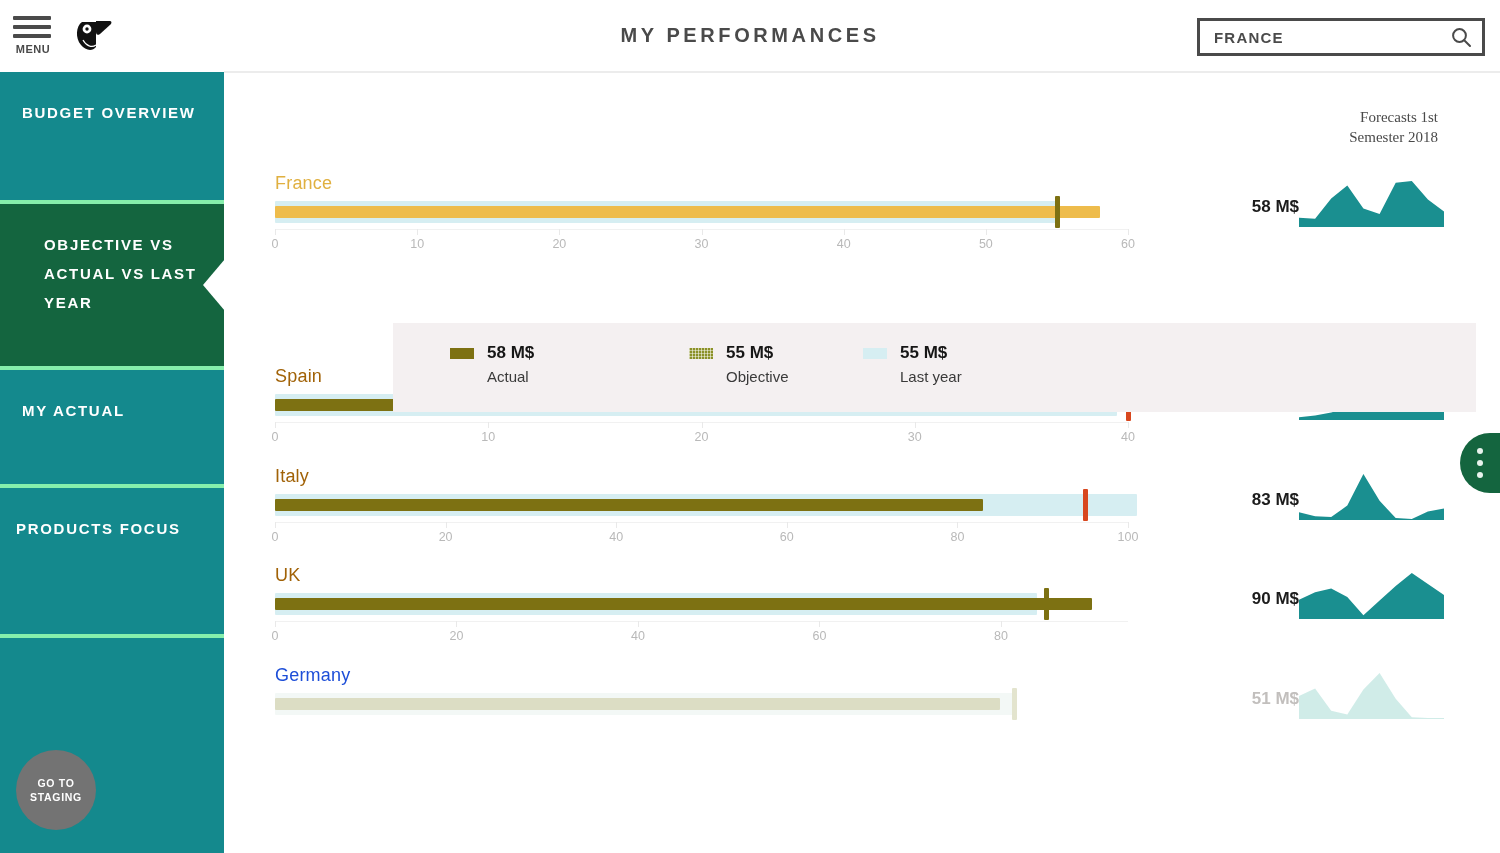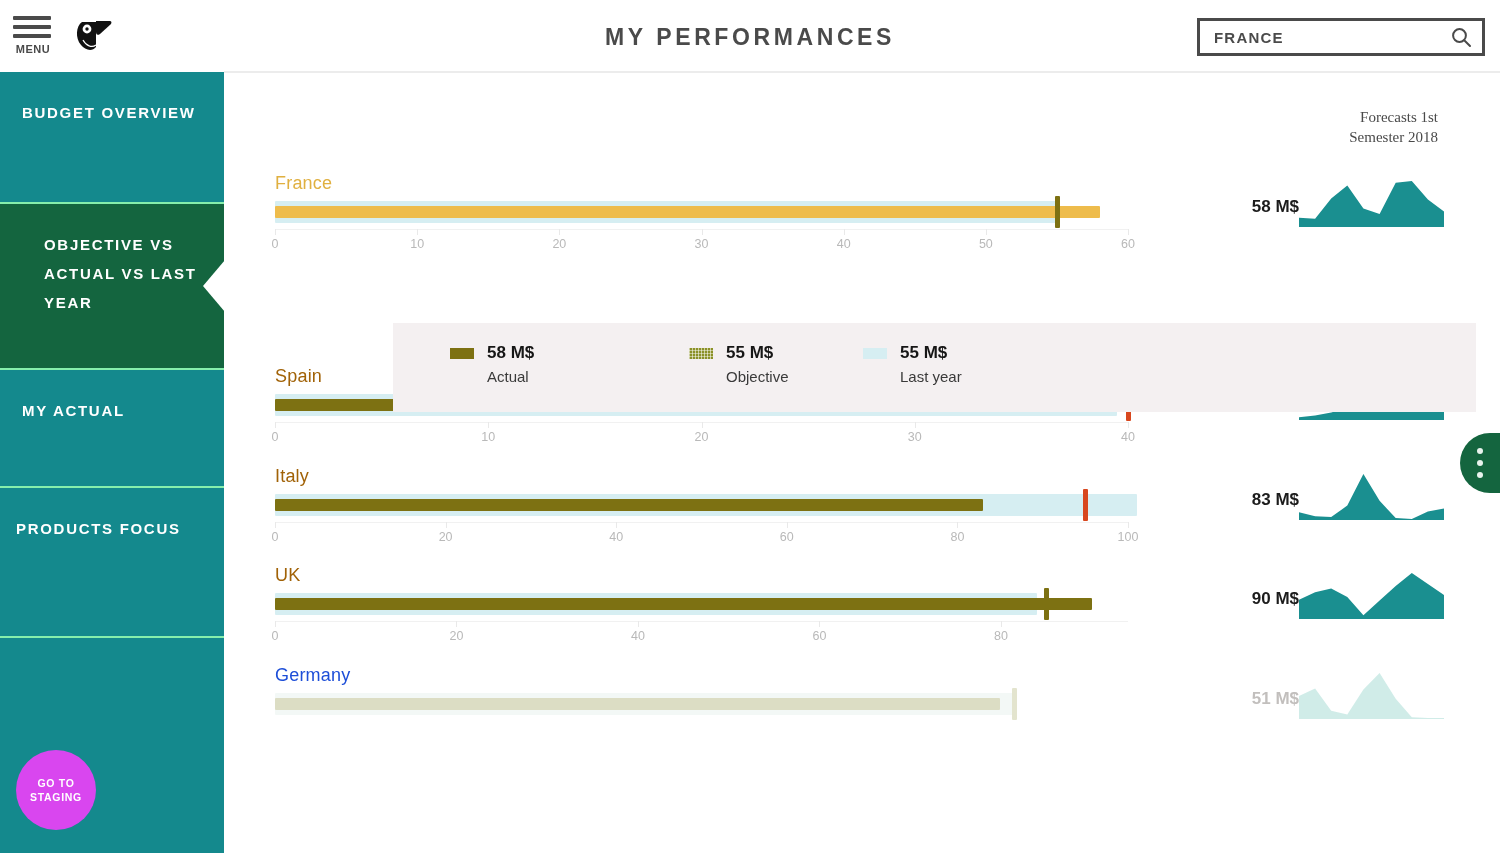--- a/index.html
+++ b/index.html
@@ -30,21 +30,21 @@
   }
   .menu-label {
     font-size: 11px; letter-spacing: 0.5px; color: #4a4a4a; font-weight: 600;
     text-align: center; margin-top: 2px;
   }
   .logo {
     position: absolute; left: 70px; top: 12px; width: 46px; height: 46px; cursor: pointer;
   }
   .app-title {
     position: absolute; left: 0; right: 0; top: 24px; text-align: center;
-    font-size: 23px; font-weight: 700; letter-spacing: 3.6px; color: #4a4a4a;
+    font-size: 20px; font-weight: 700; letter-spacing: 3.6px; color: #4a4a4a;
   }
   .searchbox {
     position: absolute; right: 15px; top: 18px; width: 288px; height: 38px;
     border: 3px solid #4a4a4a; background: #fff;
     display: flex; align-items: center; padding: 0 10px 0 14px;
   }
   .searchbox input {
     flex: 1; border: none; outline: none; font-size: 15px; font-weight: 700;
     letter-spacing: 1.2px; color: #4a4a4a; font-family: "Liberation Sans", sans-serif;
     background: transparent;
@@ -54,39 +54,39 @@
   
   .sidebar {
     position: absolute; left: 0; top: 72px; width: 224px; height: 781px;
     background: #14898d;
   }
   .nav-item {
     position: relative; width: 224px;
     padding: 26px 22px 0 22px;
     color: #ffffff; font-size: 15px; font-weight: 700; letter-spacing: 1.7px;
     line-height: 29px; cursor: pointer;
-    border-bottom: 2px solid #86efac;
+    border-bottom: 4px solid #86efac;
   }
   .nav-item.active { background: #14653f; padding-left: 44px; }
   .nav-item .notch {
     position: absolute; right: -1px; top: 50%; transform: translateY(-50%);
     width: 0; height: 0;
     border-top: 26px solid transparent;
     border-bottom: 26px solid transparent;
     border-right: 22px solid #ffffff;
   }
   .nav-1 { height: 132px; }
   .nav-2 { height: 166px; }
   .nav-3 { height: 118px; }
   .nav-4 { height: 150px; padding-left: 16px; }
   .nav-5 { height: 213px; border-bottom: none; }
 
   .staging-btn {
     position: absolute; left: 16px; bottom: 23px; width: 80px; height: 80px;
-    border-radius: 50%; background: #d946ef;
+    border-radius: 50%; background: #737373;
     display: flex; align-items: center; justify-content: center;
     color: #ffffff; font-size: 10.5px; font-weight: 700; letter-spacing: 0.7px;
     line-height: 14px; text-align: center; cursor: pointer;
   }
 
   
   .main {
     position: absolute; left: 224px; top: 73px; width: 1276px; height: 780px;
     background: #ffffff; overflow: hidden;
   }

